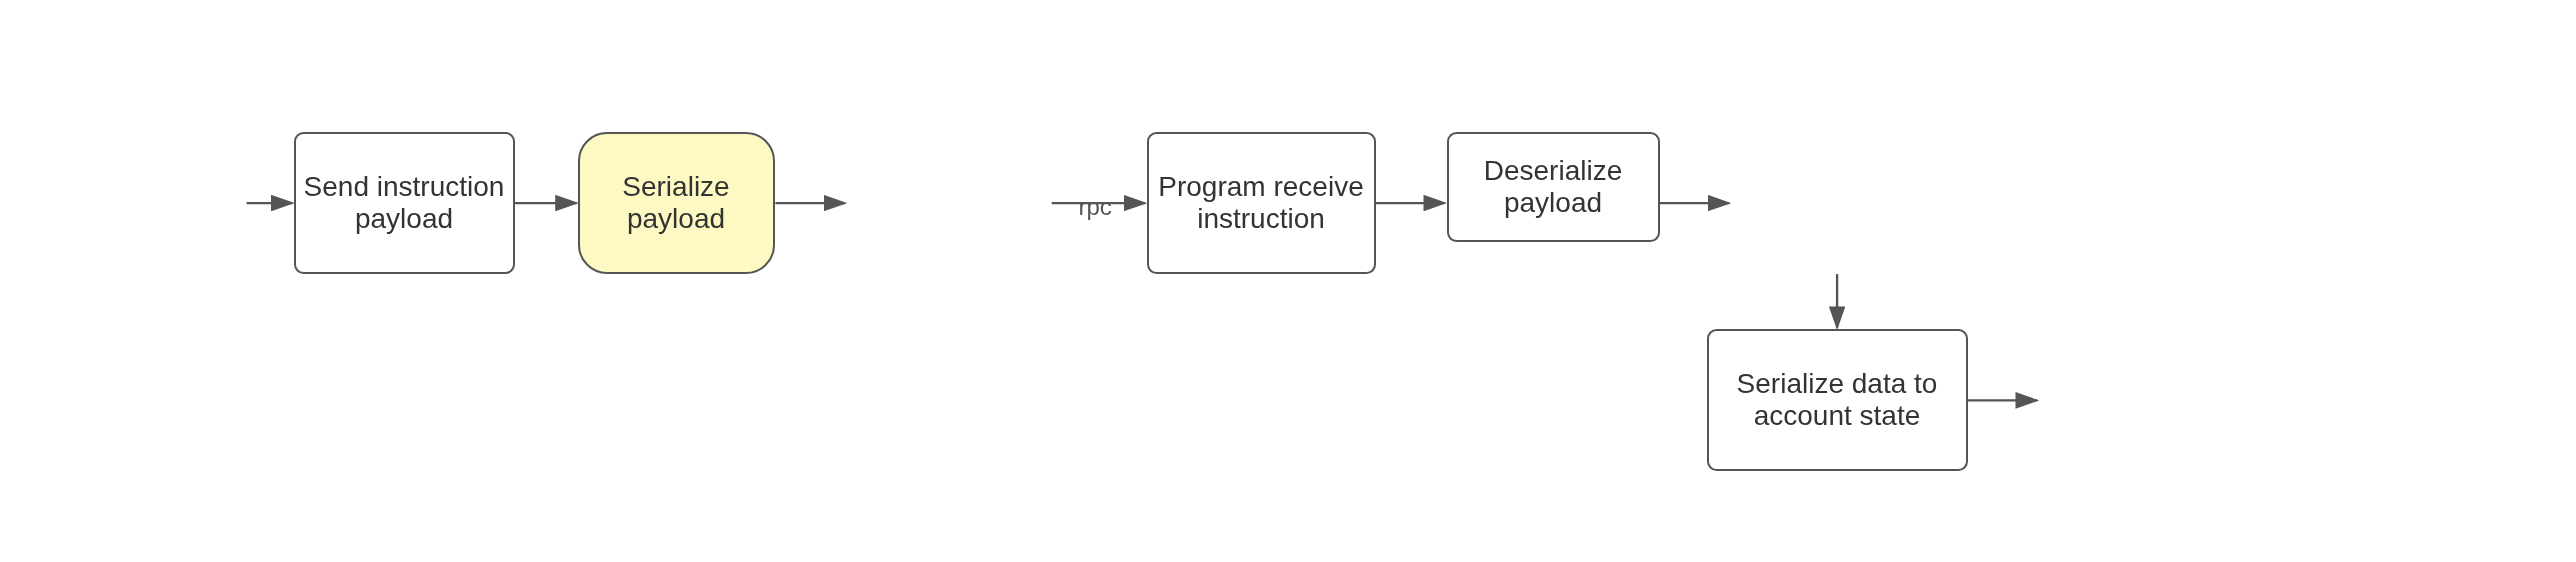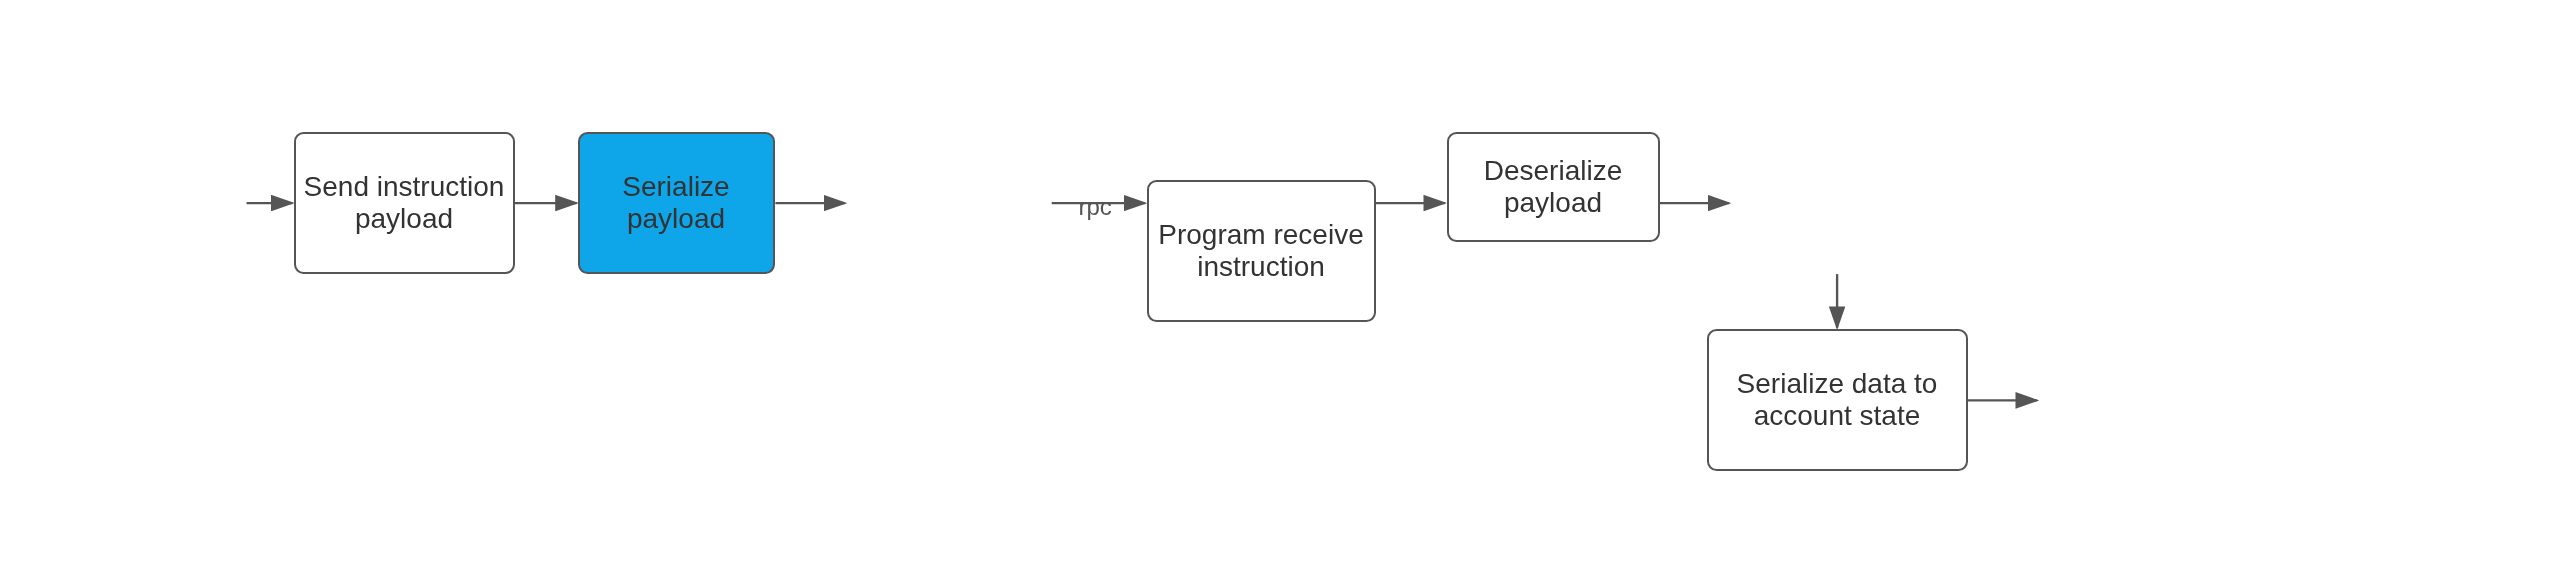--- a/index.html
+++ b/index.html
@@ -29,21 +29,22 @@
       border: 2.4px solid #555;
       background: #fff;
     }
     .node-rounded {
       border-radius: 47px;
     }
     .node-rect {
       border-radius: 9.5px;
     }
     .node-pink {
-      background: #0ea5e9;
+      background: #fef9c3;
+      border-radius: 29px;
     }
     
     svg.arrows {
       position: absolute;
       top: 0; left: 0;
       width: 100%;
       height: 100%;
       pointer-events: none;
     }
     .arrow-label {
@@ -56,21 +57,21 @@
 <body>
 
 <div class="diagram">
 
 
   <div class="node node-rect" style="left:229px; top:87px; width:221px; height:142px;">Send instruction payload</div>
 
   <div class="node node-rect node-pink" style="left:513px; top:87px; width:197px; height:142px;">Serialize payload</div>
 
 
-  <div class="node node-rect" style="left:1082px; top:87px; width:229px; height:142px;margin-top:48px;">Program receive instruction</div>
+  <div class="node node-rect" style="left:1082px; top:87px; width:229px; height:142px;">Program receive instruction</div>
 
   <div class="node node-rect" style="left:1382px; top:87px; width:213px; height:110px;">Deserialize payload</div>
 
 
   <div class="node node-rect" style="left:1642px; top:284px; width:261px; height:142px;">Serialize data to account state</div>
 
 
   <div class="arrow-label" style="left:1014px; top:148px;">rpc</div>
 
   <svg class="arrows" viewBox="0 0 3100 600" width="2447" height="474">

